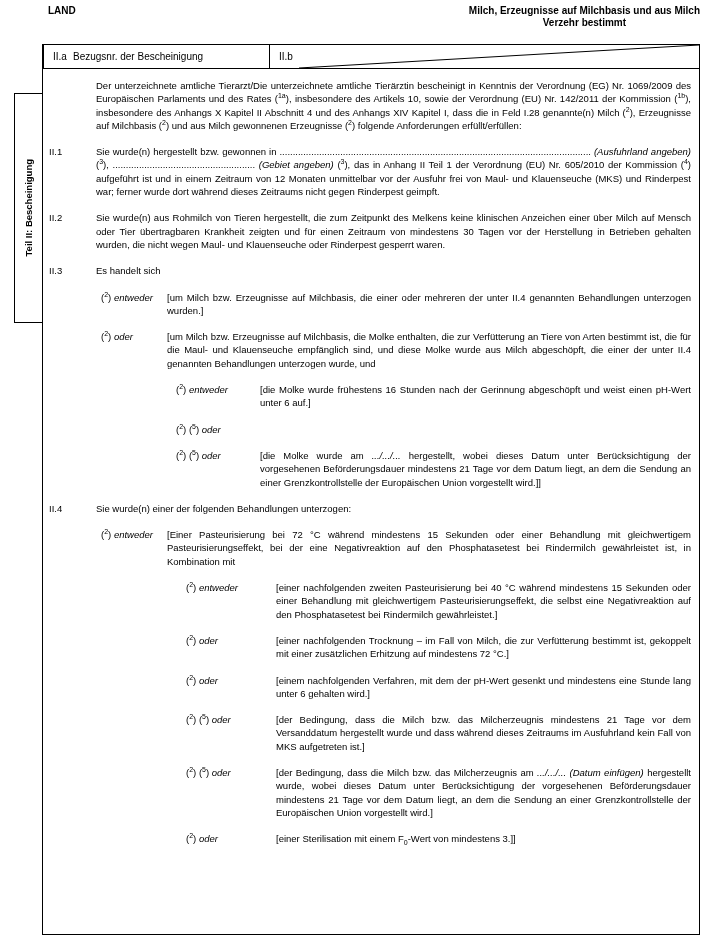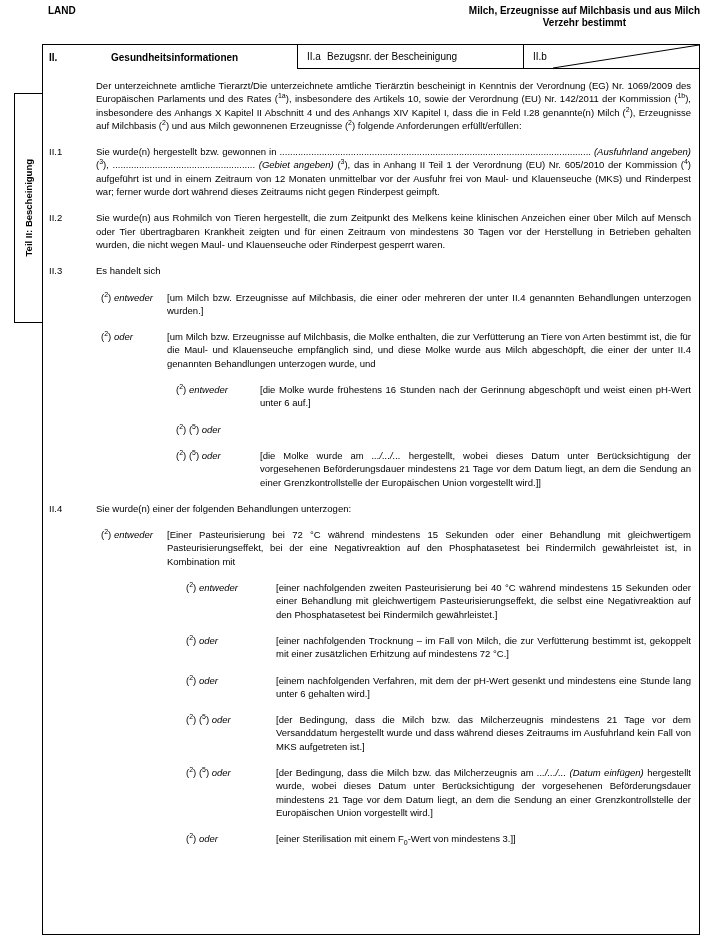--- a/index.html
+++ b/index.html
@@ -62,24 +62,20 @@
     <div>Verzehr bestimmt</div>
   </div>
 
   <div class="side-tab">
     <span class="side-tab-text">Teil II: Bescheinigung</span>
   </div>
 
   <div class="table">
 
     <div class="head-row">
-      <div class="hcell1">
-        <span class="hnum">II.</span>
-        <span>Gesundheitsinformationen</span>
-      </div>
       <div class="hcell2">
         <span class="hnum">II.a</span>
         <span>Bezugsnr. der Bescheinigung</span>
       </div>
       <div class="hcell3">
         <span class="hnum">II.b</span>
         <svg class="diag" viewBox="0 0 100 100" preserveAspectRatio="none">
           <line x1="0" y1="100" x2="100" y2="0" stroke="#000" stroke-width="1" vector-effect="non-scaling-stroke"></line>
         </svg>
       </div>

